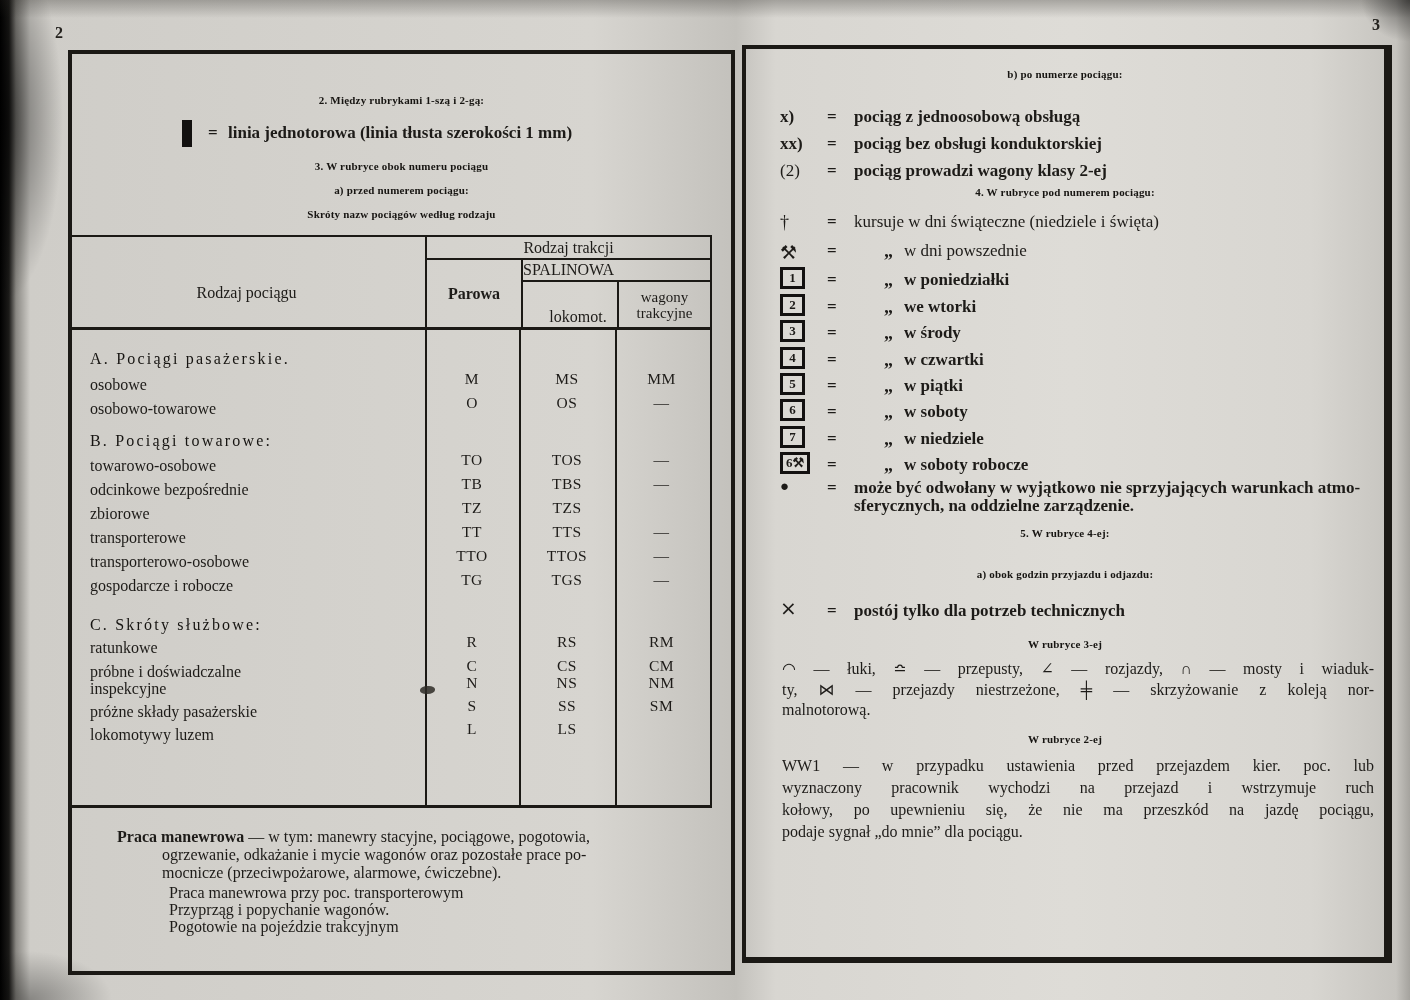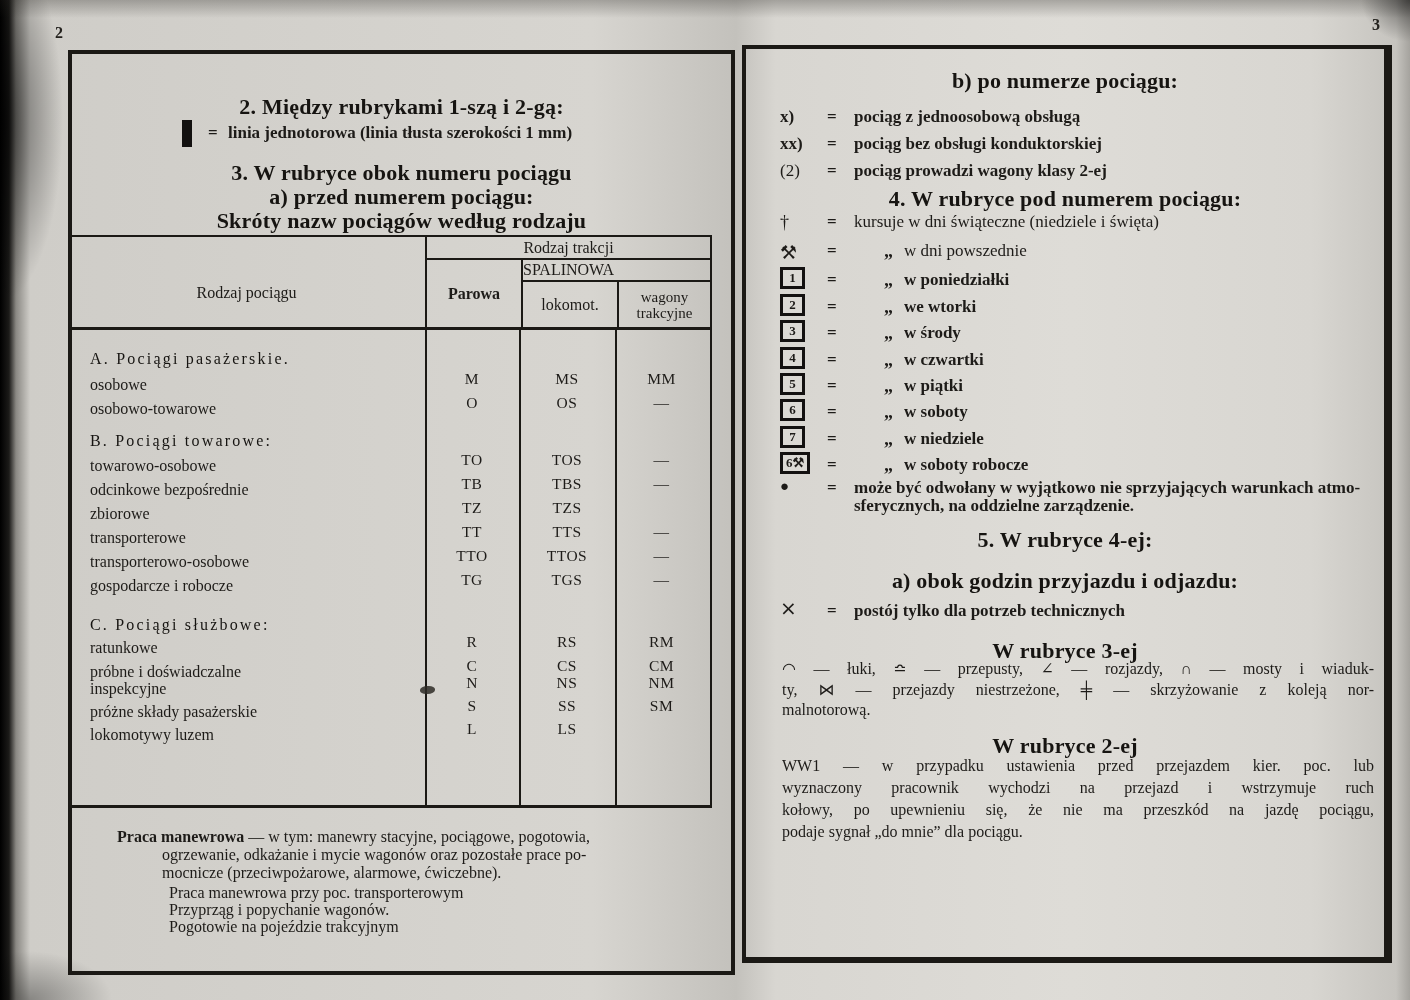--- a/index.html
+++ b/index.html
@@ -18,36 +18,36 @@
       radial-gradient(ellipse 120px 70px at 2% 100%, rgba(0,0,0,.35), rgba(0,0,0,0) 70%),
       linear-gradient(180deg, rgba(40,38,34,.30) 0px, rgba(40,38,34,0) 18px),
       linear-gradient(90deg,#000 0px,#1c1b19 9px,#8a8883 16px,#cfcdc8 30px,#d7d5d0 42%,#c3c1bc 52.2%,#d8d6d1 55%,#dedcd7 76%,#d8d6d1 93%,#c6c4bf 99%,#a5a39e 100%);
   }
   .pageno{position:absolute;font-size:16px;font-weight:bold;color:#23211d;}
   .frame{position:absolute;border:4px solid #1b1915;}
   .frame-left{left:68px;top:50px;width:667px;height:925px;box-sizing:border-box;}
   .frame-right{left:742px;top:45px;width:650px;height:918px;box-sizing:border-box;border-right-width:8px;border-bottom-width:6px;}
   .abs{position:absolute;}
   .ctr{left:0;right:0;text-align:center;}
-  .hd{font-weight:bold;font-size:22px;color:#161411;letter-spacing:.2px;}
+  .hd{font-weight:bold;font-size:11px;color:#161411;letter-spacing:.2px;}
   .bld{font-weight:bold;}
   
   .black-bar{position:absolute;width:10px;height:27px;background:#131110;}
   .eq{font-weight:bold;}
   .tablewrap{position:absolute;left:-4px;top:181px;width:642px;border-right:2px solid #1b1915;}
   .thead{position:relative;height:90px;border-top:2px solid #1b1915;border-bottom:3px solid #1b1915;font-size:16px;}
   .th-label{position:absolute;left:0;top:0;width:357px;height:112px;display:flex;align-items:center;justify-content:center;}
   .th-right{position:absolute;left:357px;top:0;width:283px;height:90px;border-left:2px solid #1b1915;}
   .th-trakcja{height:21px;line-height:21px;text-align:center;border-bottom:2px solid #1b1915;}
   .th-sub{position:relative;height:67px;}
   .th-parowa{position:absolute;left:0;top:0;width:94px;height:67px;display:flex;align-items:center;justify-content:center;font-weight:600;}
   .th-spal{position:absolute;left:94px;top:0;right:0;bottom:0;border-left:2px solid #1b1915;}
   .th-spal-title{height:20px;line-height:20px;border-bottom:2px solid #1b1915;}
   .th-spal-cols{position:relative;height:45px;}
-  .th-lok{position:absolute;left:0;top:0;width:94px;height:45px;display:flex;align-items:center;justify-content:center;}
+  .th-lok{position:absolute;left:0;top:12px;width:94px;height:45px;display:flex;align-items:center;justify-content:center;padding-left:8px;}
   .th-wag{position:absolute;left:94px;top:0;right:0;bottom:0;border-left:2px solid #1b1915;display:flex;flex-direction:column;align-items:center;justify-content:center;font-size:15px;line-height:16px;}
   .tbody{position:relative;height:475px;border-bottom:3px solid #1b1915;font-size:16px;}
   .vsep{position:absolute;top:0;bottom:0;width:2px;background:#1b1915;}
   .trow{position:absolute;left:0;right:0;height:20px;}
   .tlabel{position:absolute;left:22px;white-space:nowrap;}
   .sechead .tlabel{letter-spacing:2.2px;color:#161411;}
   .tval{position:absolute;top:-6px;text-align:center;font-size:15.5px;letter-spacing:.5px;}
   .tval.c1{left:357px;width:94px;}
   .tval.c2{left:451px;width:96px;}
   .tval.c3{left:547px;width:93px;}
@@ -166,21 +166,21 @@
           <span class="tval c3">—</span>
         </div>
         <div class="trow" style="top:247px;">
           <span class="tlabel">gospodarcze i robocze</span>
           <span class="tval c1">TG</span>
           <span class="tval c2">TGS</span>
           <span class="tval c3">—</span>
         </div>
 
         <div class="trow sechead" style="top:286px;">
-          <span class="tlabel">C. Pociągi służbowe:</span>
+          <span class="tlabel">C. Skróty służbowe:</span>
         </div>
         <div class="trow" style="top:309px;">
           <span class="tlabel">ratunkowe</span>
           <span class="tval c1">R</span>
           <span class="tval c2">RS</span>
           <span class="tval c3">RM</span>
         </div>
         <div class="trow" style="top:333px;">
           <span class="tlabel">próbne i doświadczalne</span>
           <span class="tval c1">C</span>

